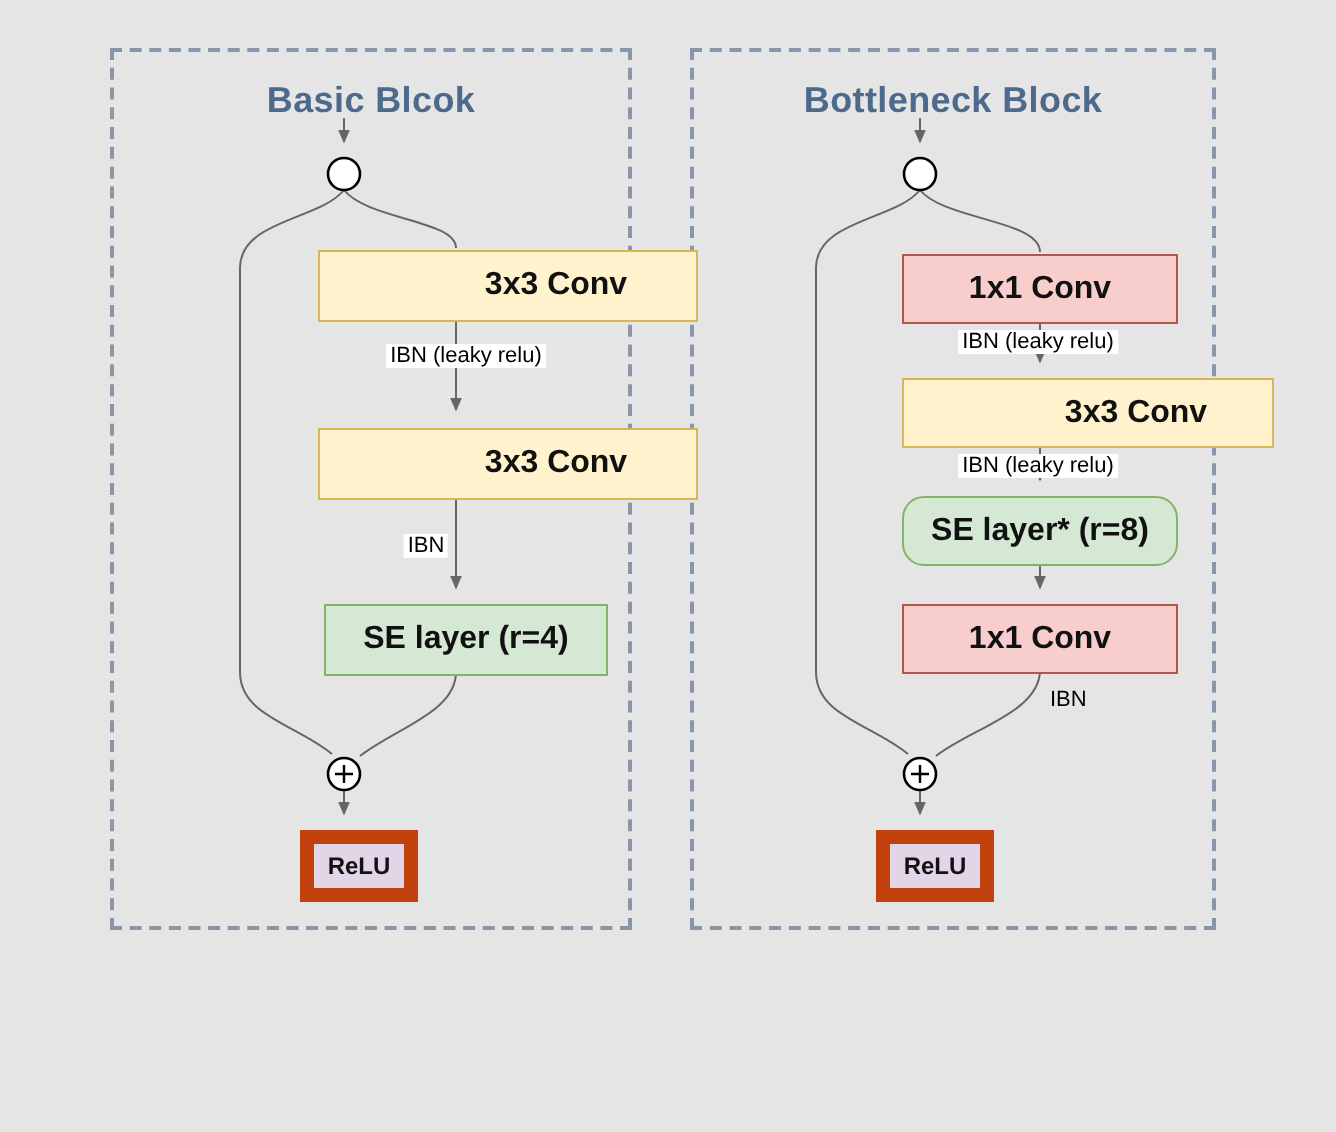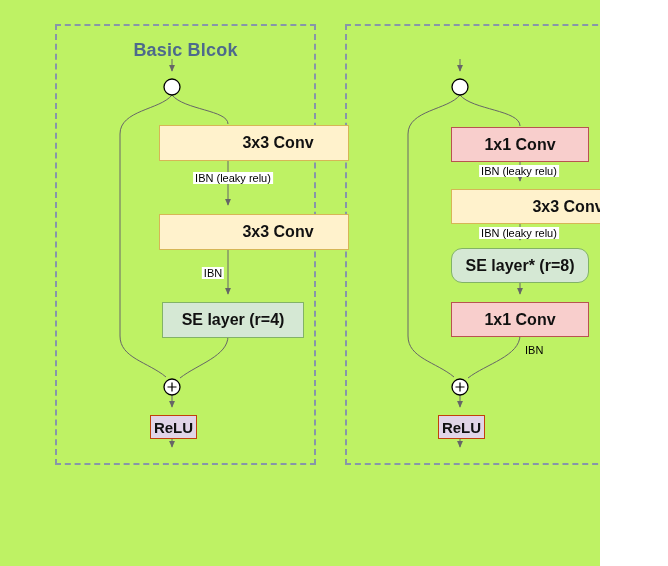--- a/index.html
+++ b/index.html
@@ -1,31 +1,31 @@
 <!DOCTYPE html>
 <html><head>
 <meta charset="utf-8">
 <style>
   html,body{margin:0;padding:0;background:#ffffff;}
-  #stage{position:relative;width:600px;height:566px;background:#bef264;overflow:hidden;
+  #stage{position:relative;width:668px;height:566px;background:#e5e5e5;overflow:hidden;
          font-family:"Liberation Sans",sans-serif;}
   #wires{position:absolute;left:0;top:0;width:668px;height:566px;z-index:1;}
   .panel{position:absolute;border:2px dashed #8796a9;z-index:0;background:transparent;}
   .panel-title{position:absolute;z-index:3;text-align:center;font-weight:bold;font-size:18px;
                color:#4d6a8c;letter-spacing:.2px;}
   .node{position:absolute;z-index:2;border:1px solid;text-align:center;font-weight:bold;
         font-size:16px;color:#111;display:flex;align-items:center;justify-content:center;}
   .fill-yellow{background:#fff2cc;border-color:#d6b656;padding-left:48px;}
   .fill-pink{background:#f8cecc;border-color:#b85450;}
   .fill-green{background:#d5e8d4;border-color:#82b366;}
   .edge-label{position:absolute;z-index:3;font-size:11px;color:#000;background:#ffffff;
               padding:0 2px;white-space:nowrap;}
   .centered{transform:translateX(-50%);}
-  .relu{position:absolute;z-index:2;border:1px solid #c2410c;background:#e1d5e7;
-        font-weight:bold;font-size:15px;color:#111;display:flex;align-items:center;
+  .relu{position:absolute;z-index:2;border:7px solid #c2410c;background:#e1d5e7;
+        font-weight:bold;font-size:12px;color:#111;display:flex;align-items:center;
         justify-content:center;}
   #caption{position:absolute;left:28px;top:476px;width:632px;z-index:3;
            font-family:"Liberation Serif",serif;font-size:22px;line-height:28px;color:#000;}
   #caption .cap-line{white-space:nowrap;}
 </style>
 </head>
 <body>
 
 <div id="stage">
 
@@ -74,20 +74,21 @@
   <div class="panel-title" style="left:55px;top:40px;width:261px;">Basic Blcok</div>
 
   <div class="node fill-yellow" style="left:159px;top:125px;width:140px;height:34px;">3x3 Conv</div>
   <div class="edge-label centered" style="left:233px;top:172px;">IBN (leaky relu)</div>
   <div class="node fill-yellow" style="left:159px;top:214px;width:140px;height:34px;">3x3 Conv</div>
   <div class="edge-label centered" style="left:213px;top:267px;">IBN</div>
   <div class="node fill-green" style="left:162px;top:302px;width:140px;height:34px;">SE layer (r=4)</div>
   <div class="relu" style="left:150px;top:415px;width:45px;height:22px;">ReLU</div>
 
   <div class="panel" style="left:345px;top:24px;width:259px;height:437px;"></div>
+  <div class="panel-title" style="left:345px;top:40px;width:263px;">Bottleneck Block</div>
 
   <div class="node fill-pink" style="left:451px;top:127px;width:136px;height:33px;">1x1 Conv</div>
   <div class="edge-label centered" style="left:519px;top:165px;">IBN (leaky relu)</div>
   <div class="node fill-yellow" style="left:451px;top:189px;width:136px;height:33px;">3x3 Conv</div>
   <div class="edge-label centered" style="left:519px;top:227px;">IBN (leaky relu)</div>
   <div class="node fill-green" style="left:451px;top:248px;width:136px;height:33px;border-radius:11px;">SE layer* (r=8)</div>
   <div class="node fill-pink" style="left:451px;top:302px;width:136px;height:33px;">1x1 Conv</div>
   <div class="edge-label" style="left:523px;top:344px;background:transparent;">IBN</div>
   <div class="relu" style="left:438px;top:415px;width:45px;height:22px;">ReLU</div>
 

